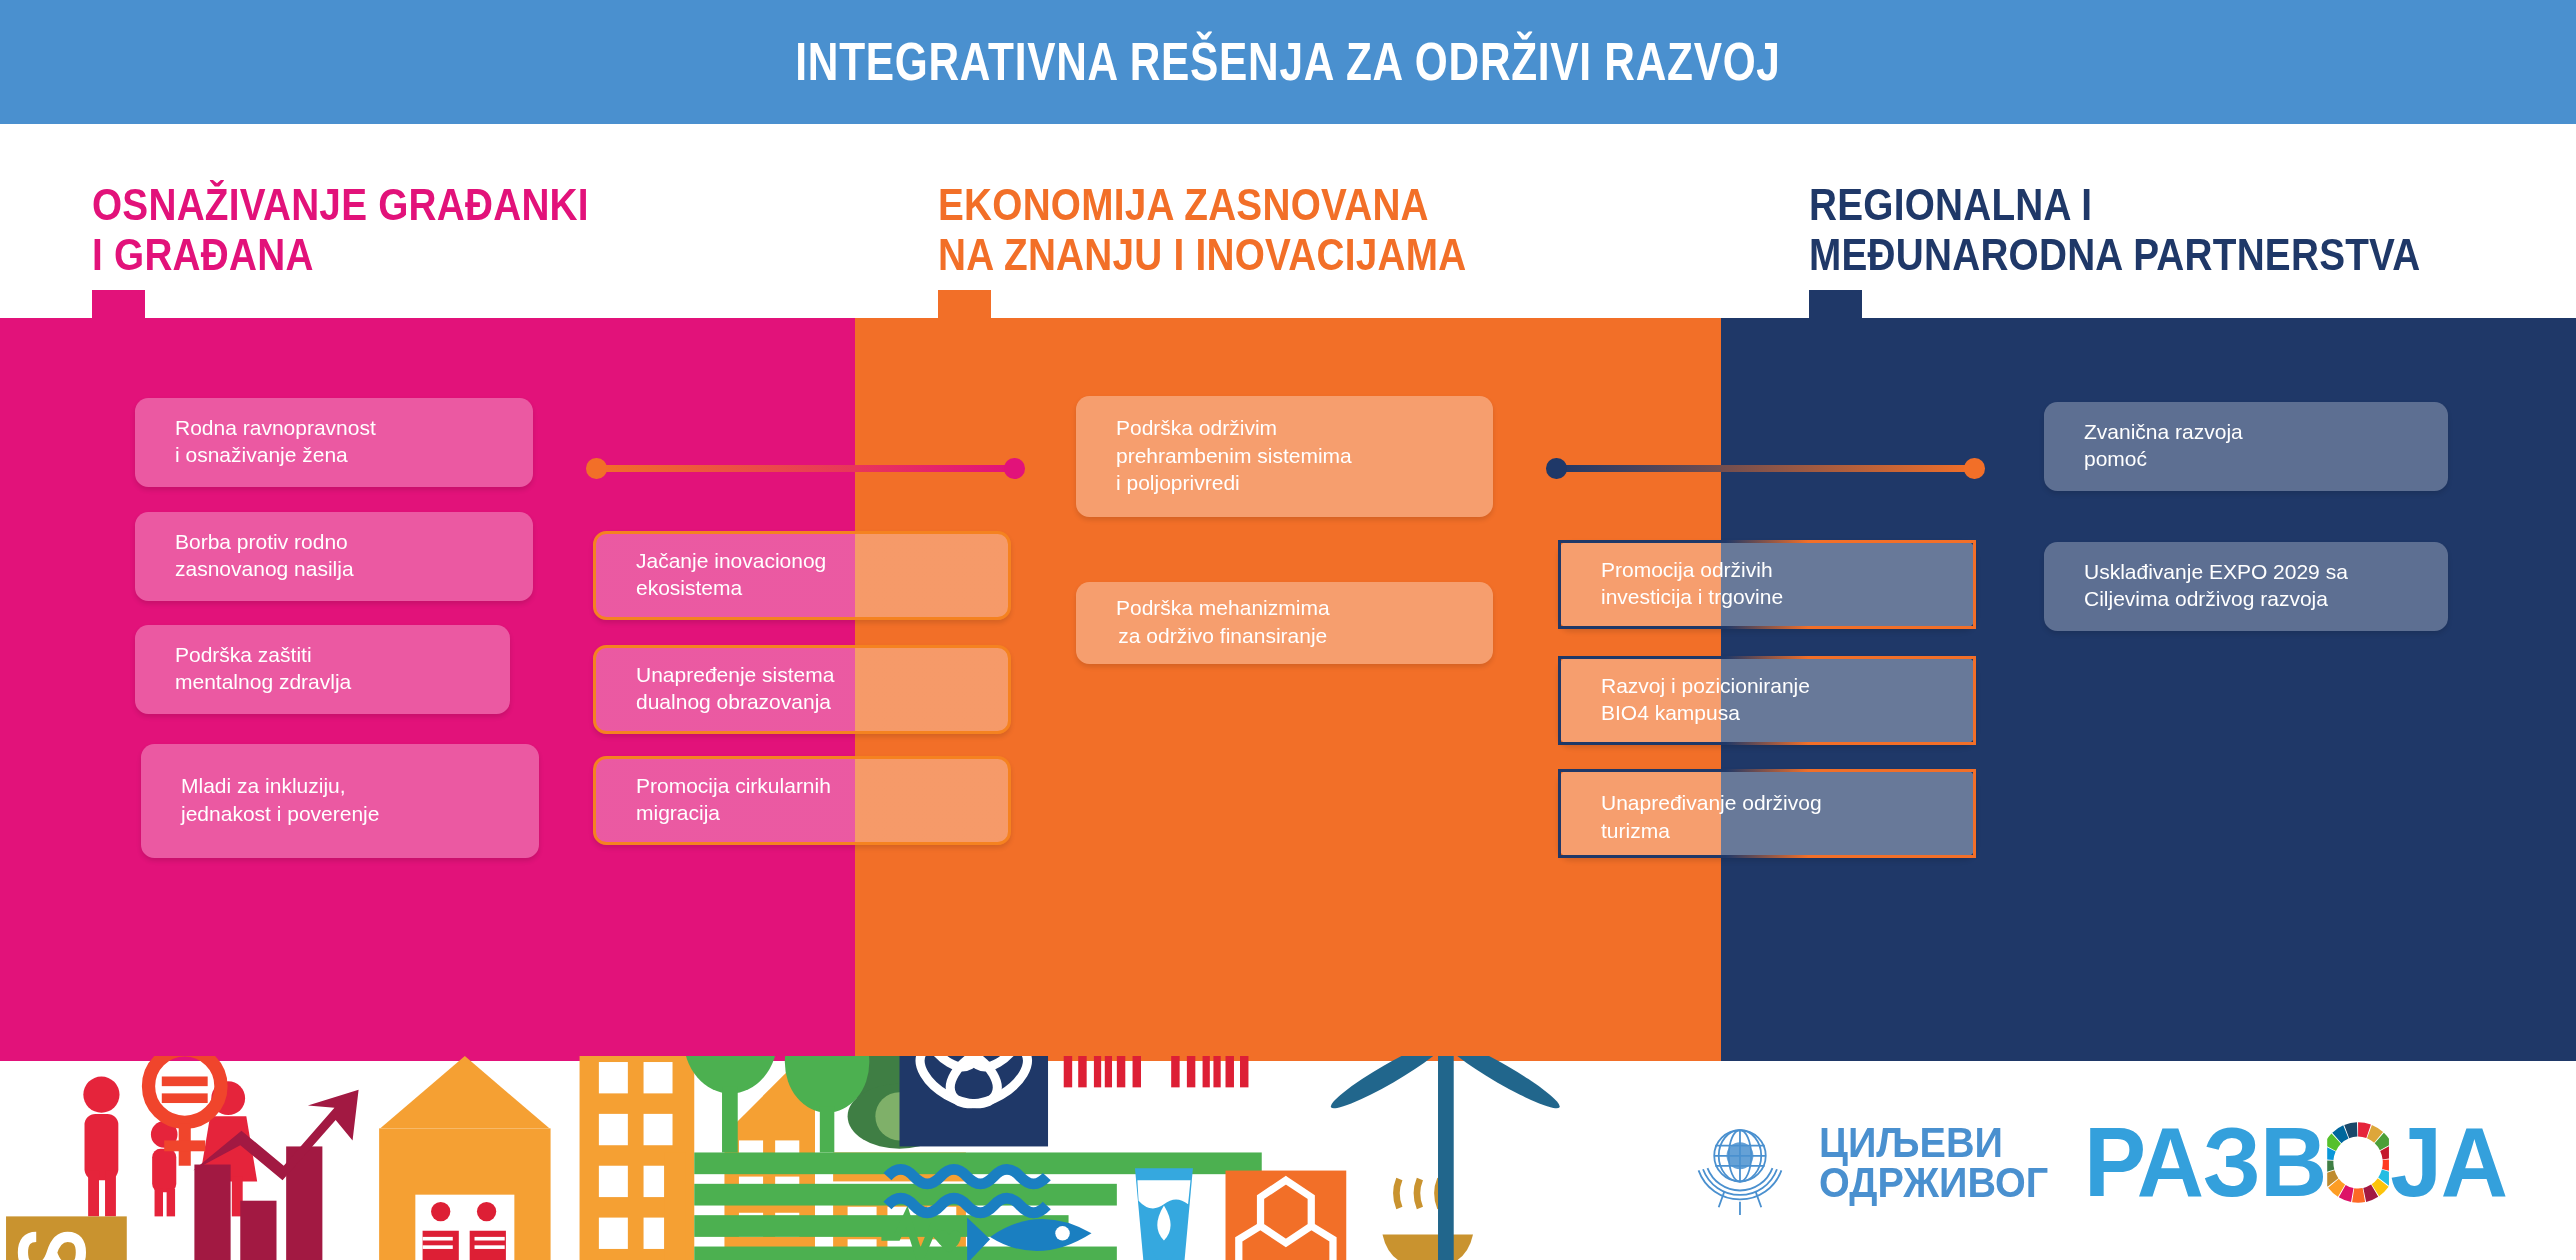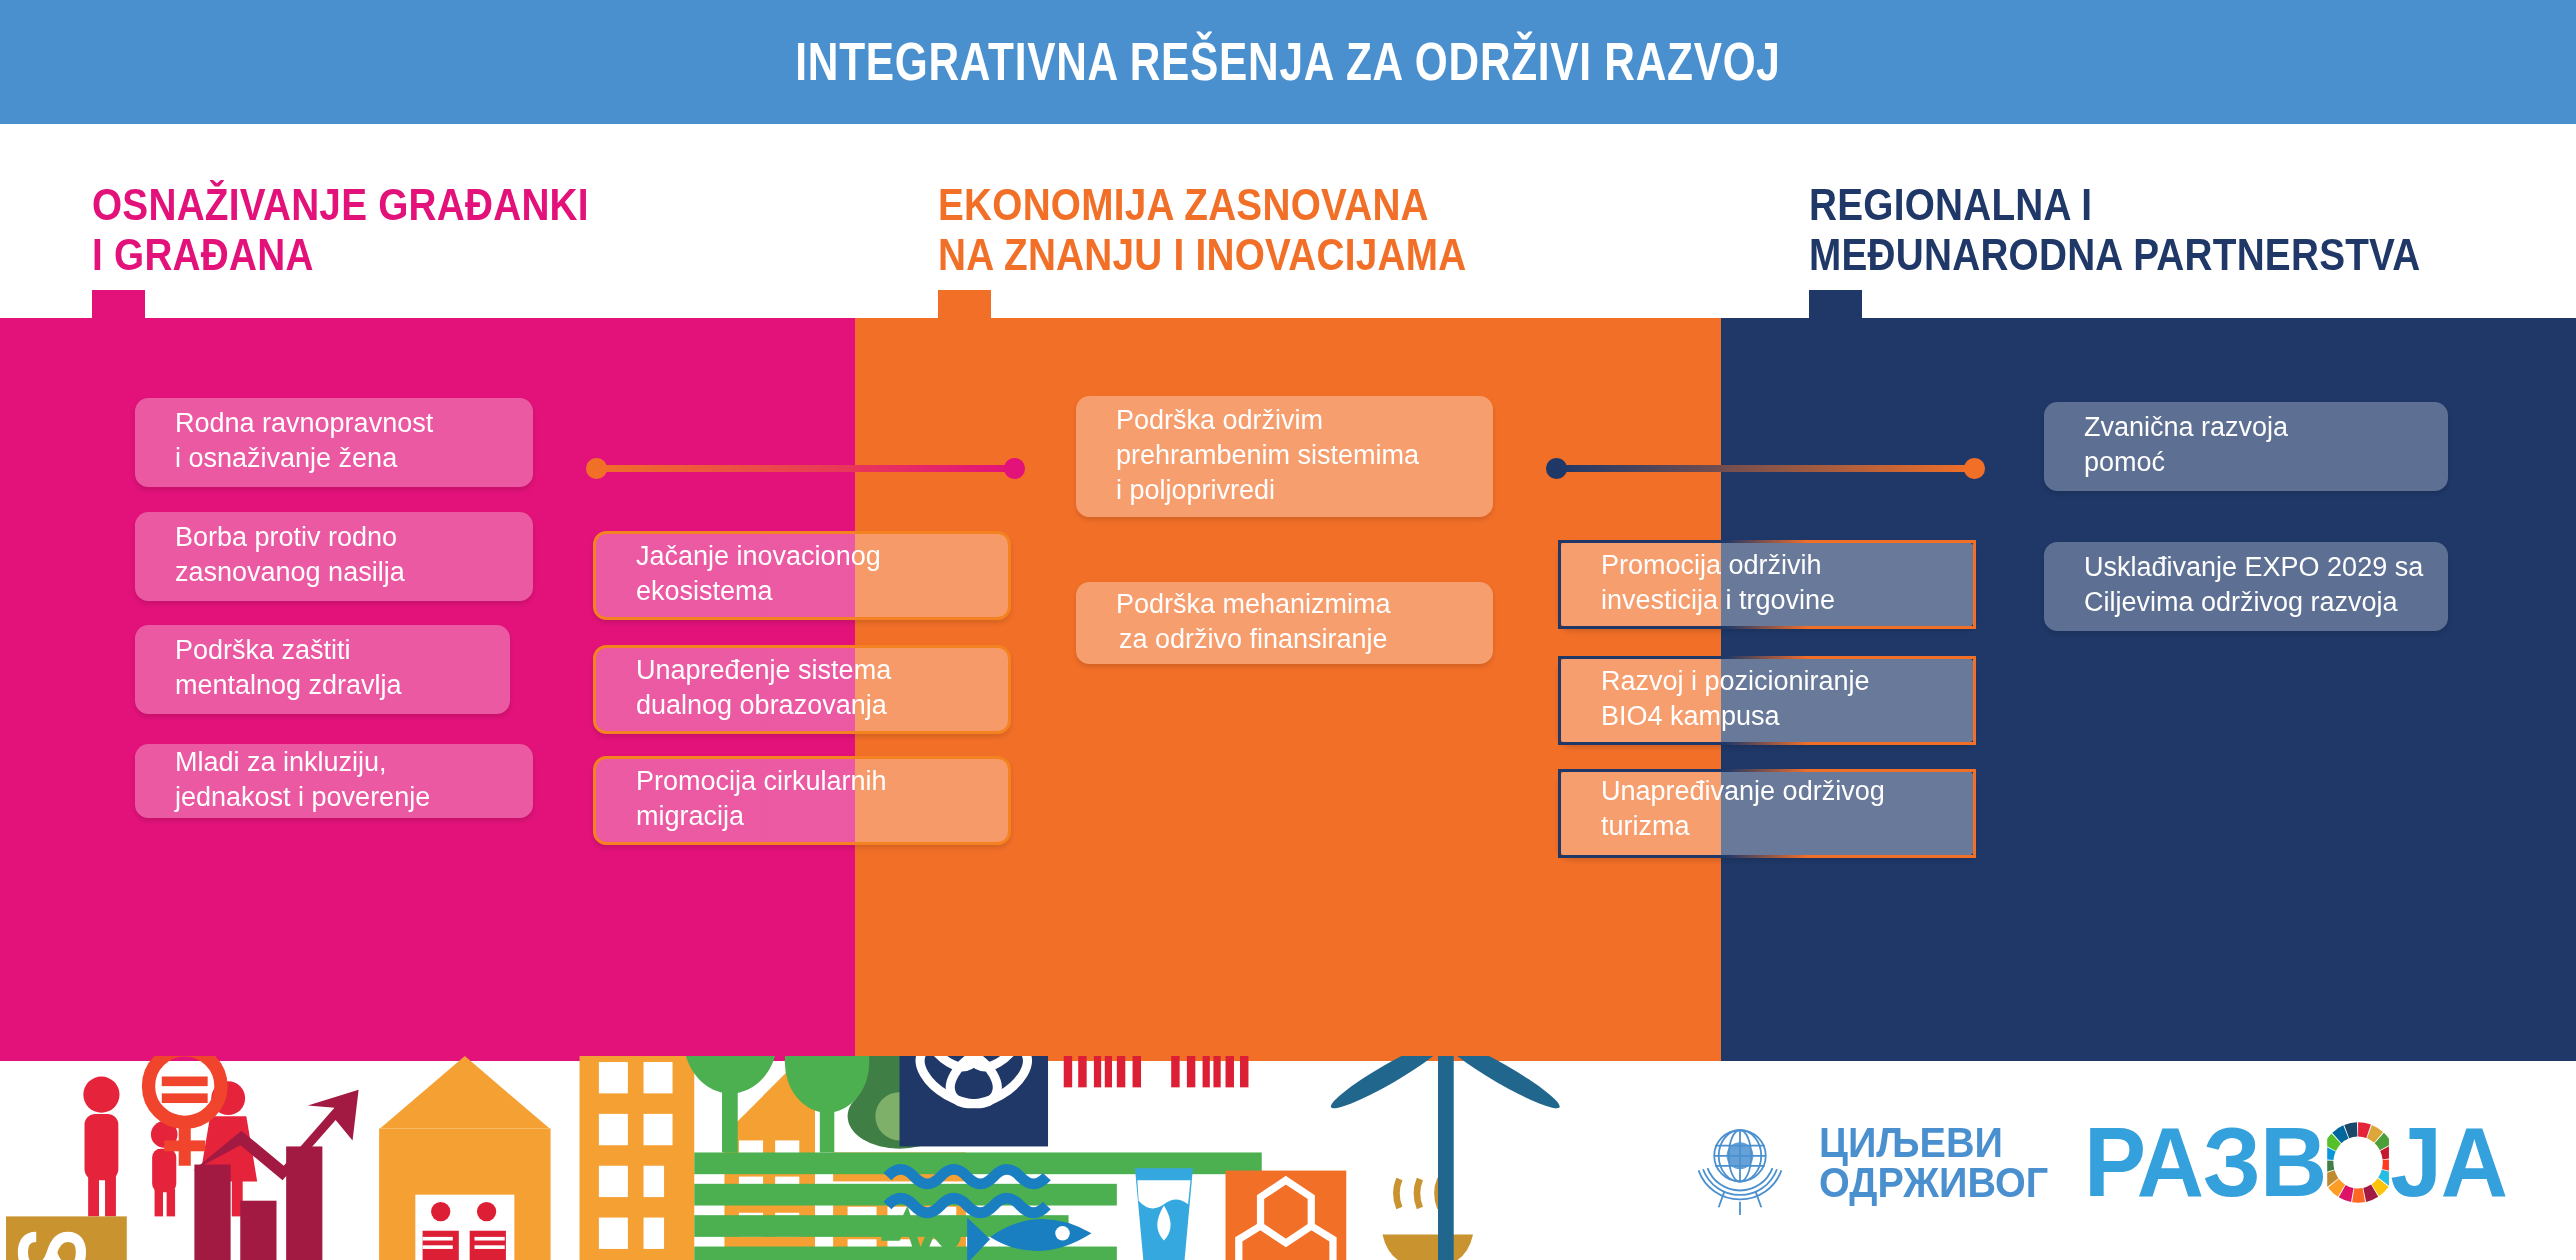--- a/index.html
+++ b/index.html
@@ -31,21 +31,21 @@
   
   .band{position:absolute;top:318px;}
   #band-pink{left:0;width:855px;height:743px;background:#e2127a;}
   #band-orange{left:855px;width:866px;height:743px;background:#f26f28;}
   #band-navy{left:1721px;width:855px;height:743px;background:#1f3868;}
 
   
   .card{position:absolute;border-radius:13.3px;box-sizing:border-box;
         display:flex;align-items:center;
         padding:8.5px 20.5px 11px 40px;
-        color:#ffffff;font-size:27px;line-height:1.30;white-space:pre-line;
+        color:#ffffff;font-size:21px;line-height:1.30;white-space:pre-line;
         box-shadow:0 3px 5.4px rgba(0,0,0,0.12);}
   .c-pink  {background:rgba(255,255,255,0.30);}
   .c-cross-po{background:linear-gradient(to right,rgba(255,255,255,0.30) 0%,
                rgba(255,255,255,0.30) 100%);border:3px solid #f58220;}
   .c-orange{background:rgba(255,255,255,0.33);}
   .c-cross-on{background:rgba(255,255,255,0.33);border:3px solid;
               border-image:linear-gradient(to right,#1f3868 40%,#f26f28 60%) 1;
               border-radius:13.3px;}
   .c-navy  {background:rgba(255,255,255,0.28);}
 
@@ -347,21 +347,21 @@
     </div>
   </div>
 </div>
 
 <div class="card c-pink" style="left: 135px; top: 398px; width: 398px; height: 89px;"><span>Rodna ravnopravnost
 i osnaživanje žena</span></div>
 <div class="card c-pink" style="left: 135px; top: 512px; width: 398px; height: 89px;"><span>Borba protiv rodno
 zasnovanog nasilja</span></div>
 <div class="card c-pink" style="left: 135px; top: 625px; width: 375px; height: 89px;"><span>Podrška zaštiti
 mentalnog zdravlja</span></div>
-<div class="card c-pink" style="left: 135px; top: 744px; width: 398px; height: 74px;"><span>Mladi za inkluziju,
+<div class="card c-pink" style="left: 141px; top: 744px; width: 398px; height: 114px;"><span>Mladi za inkluziju,
  jednakost i poverenje</span></div>
 <div class="card c-cross-po" style="left: 593px; top: 531px; width: 418px; height: 89px;"><span>Jačanje inovacionog
 ekosistema</span></div>
 <div class="card c-cross-po" style="left: 593px; top: 645px; width: 418px; height: 89px;"><span>Unapređenje sistema
 dualnog obrazovanja</span></div>
 <div class="card c-cross-po" style="left: 593px; top: 756px; width: 418px; height: 89px;"><span>Promocija cirkularnih
 migracija</span></div>
 <div class="card c-orange" style="left: 1076px; top: 396px; width: 417px; height: 121px;"><span>Podrška održivim
 prehrambenim sistemima
 i poljoprivredi</span></div>

